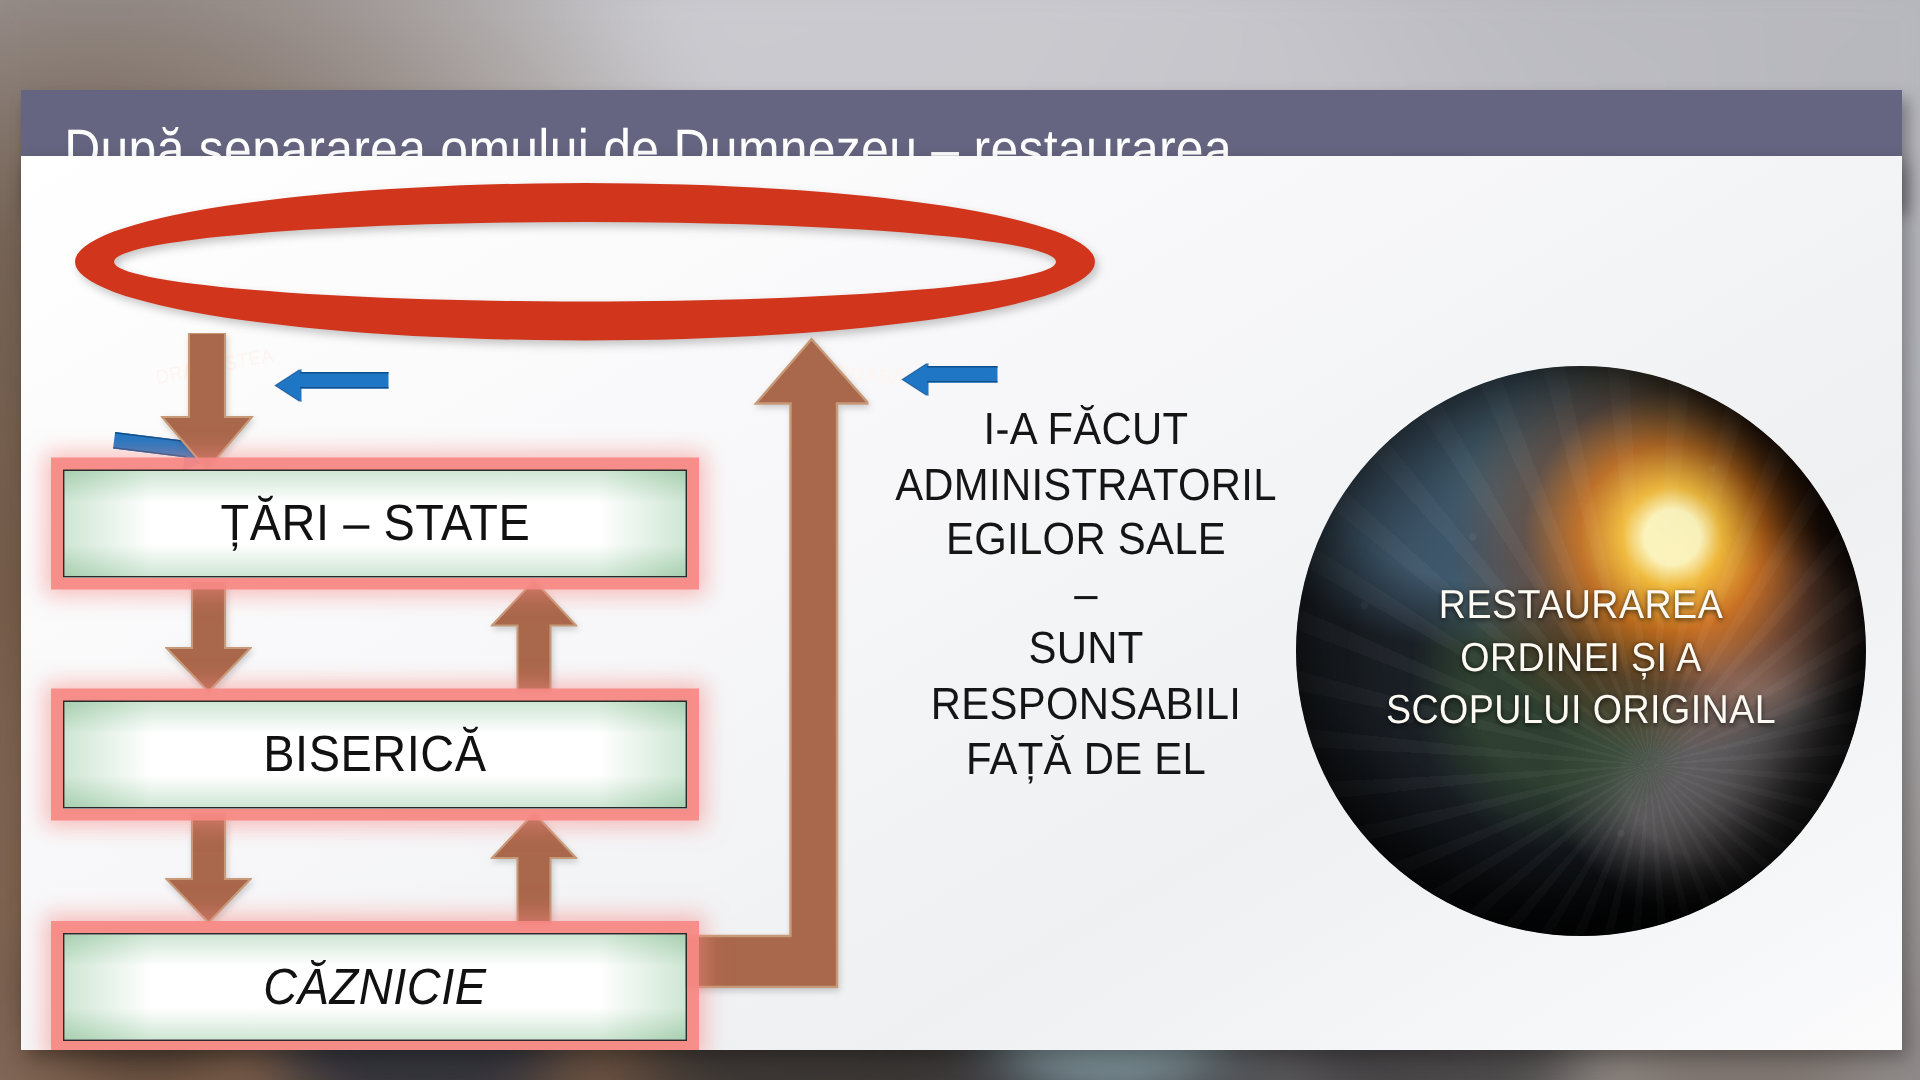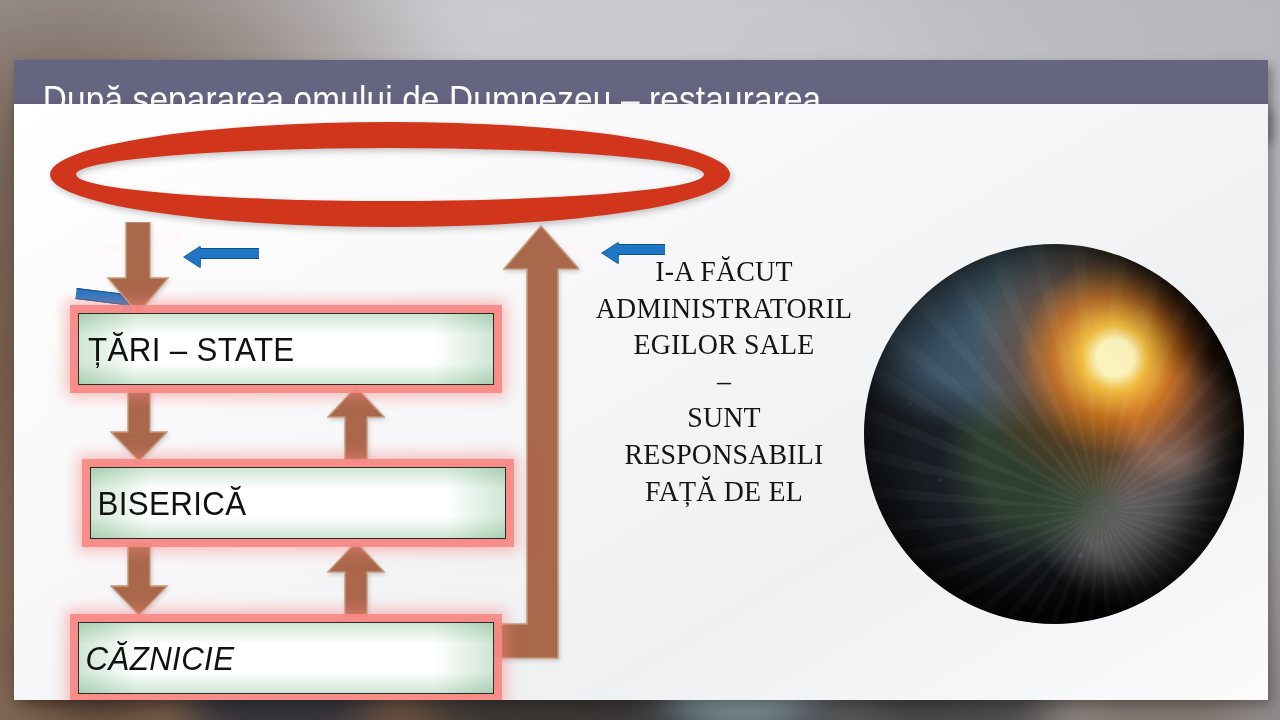--- a/index.html
+++ b/index.html
@@ -104,41 +104,41 @@
 
   
   .gbox{
     position:absolute;width:414px;height:70px;
     background:
       linear-gradient(to bottom,#cfe6d4 0%,#ffffff 30%,#ffffff 70%,#cfe6d4 100%),
       linear-gradient(to right,#cfe6d4 0%,#ffffff 14%,#ffffff 86%,#cfe6d4 100%);
     background-blend-mode:multiply;
     border:1.5px solid #2a2a2a;
     box-shadow:0 0 0 8px rgba(246,137,132,.92), 0 0 14px 12px rgba(246,137,132,.55);
-    display:flex;align-items:center;margin-left:36px;
+    display:flex;align-items:center;justify-content:center;
   }
   .gbox span{
     font-size:34px;color:#111;letter-spacing:.4px;white-space:nowrap;
     transform:scaleX(.92);transform-origin:center;
     font-family:"Liberation Sans", sans-serif;
   }
   .box-tari{left:28px;top:209px;}
-  .box-biserica{left:40px;top:363px;}
+  .box-biserica{left:28px;top:363px;}
   .box-caznicie{left:28px;top:518px;font-style:italic;}
 
   
   .brown{position:absolute;filter:drop-shadow(1px 2px 2px rgba(0,0,0,.18));}
   .brown svg{display:block;}
 
   
   .centertext{
-    position:absolute;left:560px;top:149px;width:300px;
+    position:absolute;left:560px;top:165px;width:300px;
     text-align:center;color:#151515;
     font-size:30px;line-height:1.22;letter-spacing:.2px;
-    font-family:Liberation Serif, serif;
+    font-family:Liberation Sans, sans-serif;
   }
   .centertext div{transform:scaleX(.93);}
 
   
   .globe-wrap{position:absolute;left:850px;top:140px;width:380px;height:380px;}
   .globe{
     position:absolute;inset:0;border-radius:50%;overflow:hidden;
     background:
       radial-gradient(circle at 66% 30%, rgba(255,246,190,.98) 0 5%, rgba(255,196,60,.92) 9%, rgba(232,120,20,.75) 17%, rgba(150,60,12,.35) 27%, rgba(0,0,0,0) 40%),
       radial-gradient(ellipse 46% 30% at 34% 20%, rgba(70,98,120,.85) 0 60%, rgba(70,98,120,0) 100%),
@@ -262,17 +262,22 @@
         <div>SUNT</div>
         <div>RESPONSABILI</div>
         <div>FAȚĂ DE EL</div>
       </div>
 
       <div class="globe-wrap">
         <div class="globe">
           <div class="speckle"></div>
           <div class="limb"></div>
         </div>
+        <div class="globe-text">
+          <div>RESTAURAREA</div>
+          <div>ORDINEI ȘI A</div>
+          <div>SCOPULUI ORIGINAL</div>
+        </div>
       </div>
 
     </div>
   </div>
 </div>
 
 </body></html>

